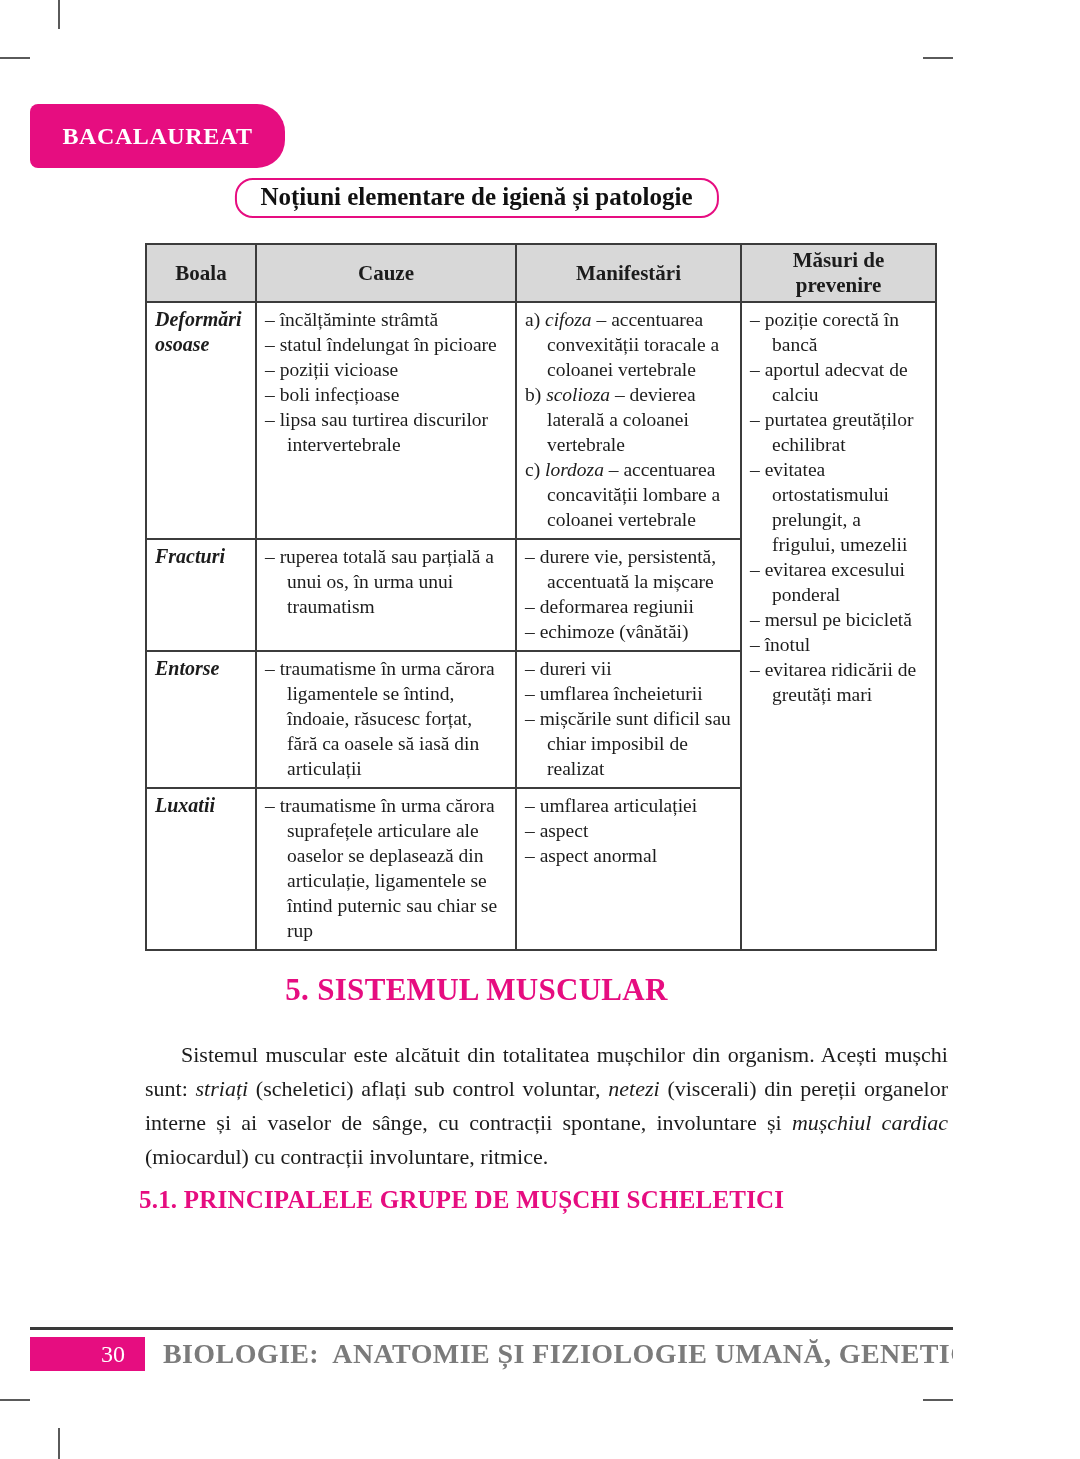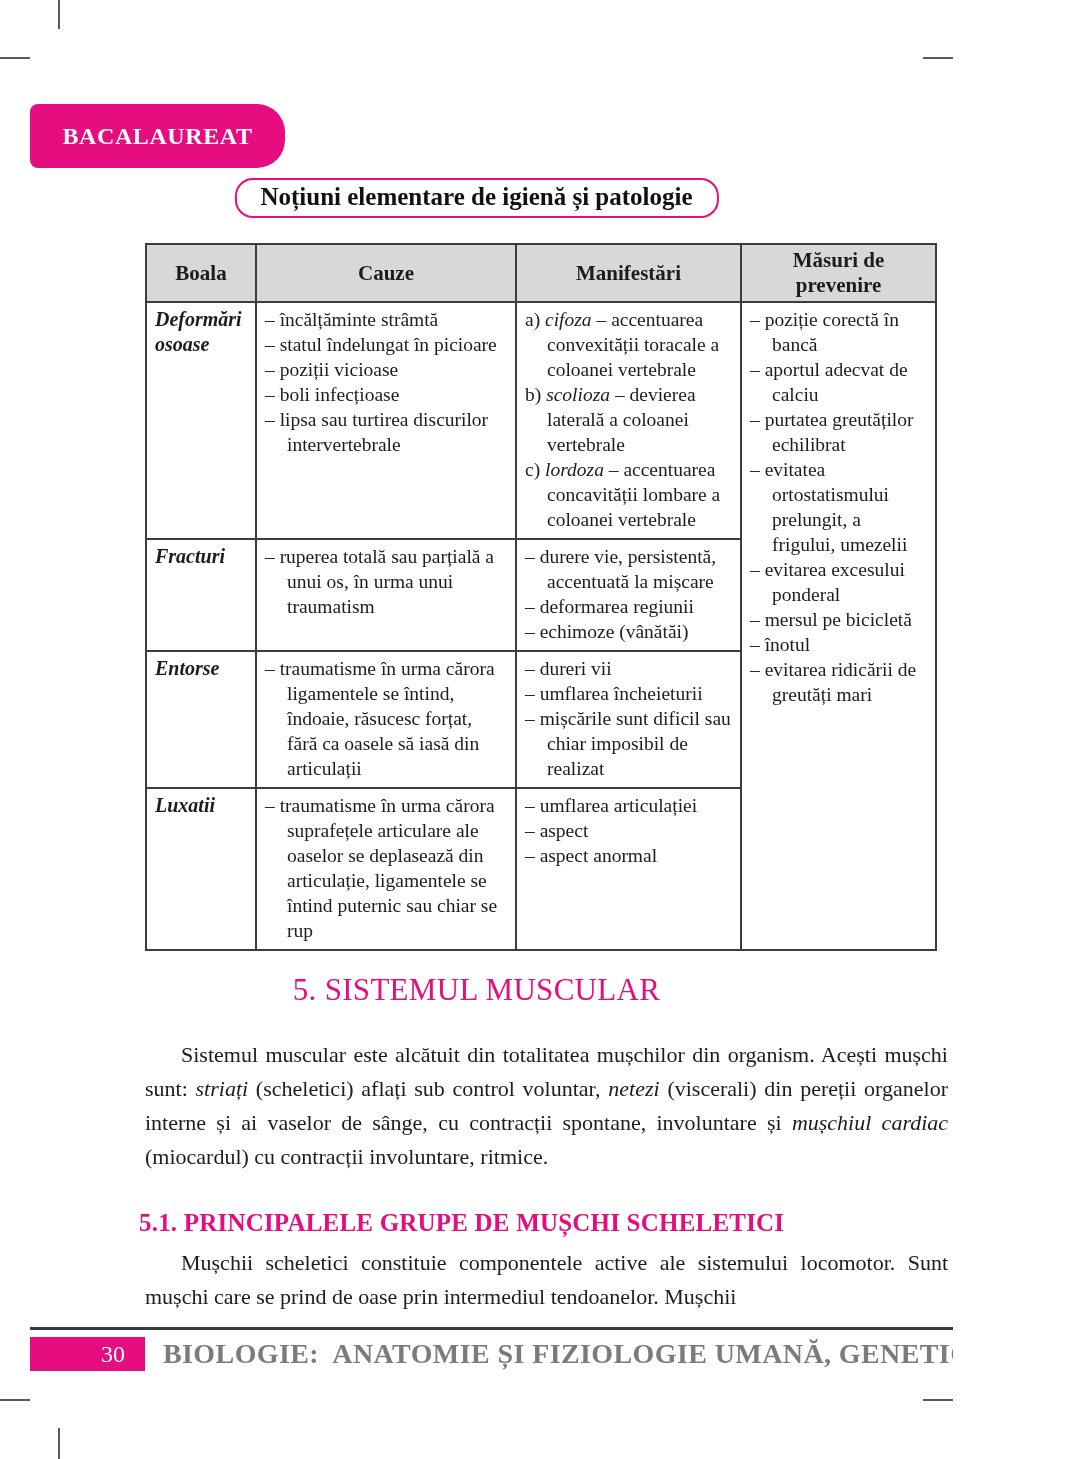--- a/index.html
+++ b/index.html
@@ -78,31 +78,31 @@
   table.pathology tbody tr:nth-child(1){height:230px;margin-top:44px;}
   table.pathology tbody tr:nth-child(2){height:110px;}
   table.pathology tbody tr:nth-child(3){height:125px;}
   table.pathology tbody tr:nth-child(4){height:147px;}
   .cell-li{padding-left:22px;text-indent:-22px;}
   .cell-li .marker{white-space:pre;}
 
   .section-title{
     position:absolute;left:0;top:972px;width:100%;
     text-align:center;color:var(--accent);
-    font-size:31px;font-weight:normal;letter-spacing:0.3px;
+    font-size:31px;font-weight:bold;letter-spacing:0.3px;
   }
   .para{
     position:absolute;left:145px;width:803px;
     font-size:22px;line-height:34px;
     text-align:justify;text-indent:36px;
   }
   .para-1{top:1038px;}
   .subsection-title{
     position:absolute;left:139px;top:1186px;
-    color:var(--accent);font-size:25px;font-weight:bold;letter-spacing:0.2px;margin-top:23px;
+    color:var(--accent);font-size:25px;font-weight:bold;letter-spacing:0.2px;
   }
   .para-2{top:1246px;}
 
   .footer-rule{
     position:absolute;left:30px;top:1327px;
     width:1020px;height:3px;background:var(--rule);
   }
   .footer-bar{
     position:absolute;left:30px;top:1337px;
     width:115px;height:34px;background:var(--accent);
@@ -214,21 +214,20 @@
       </tr>
     </tbody>
   </table>
 
   <div class="section-title">5. SISTEMUL MUSCULAR</div>
 
   <p class="para para-1"><span>Sistemul muscular este alcătuit din totalitatea mușchilor din organism. Acești mușchi sunt: </span><i>striați</i><span> (scheletici) aflați sub control voluntar, </span><i>netezi</i><span> (viscerali) din pereții organelor interne și ai vaselor de sânge, cu contracții spontane, involuntare și </span><i>mușchiul cardiac</i><span> (miocardul) cu contracții involuntare, ritmice.</span></p>
 
   <div class="subsection-title">5.1. PRINCIPALELE GRUPE DE MUȘCHI SCHELETICI</div>
 
-  <p class="para para-2"><span>Mușchii scheletici constituie componentele active ale sistemului locomotor. Sunt mușchi care se prind de oase prin intermediul tendoanelor. Mușchii</span></p>
 
   <div class="footer-rule"></div>
   <div class="footer-bar">
     <span>30</span>
   </div>
   <div class="footer-title">BIOLOGIE:  ANATOMIE ȘI FIZIOLOGIE UMANĂ, GENETICĂ ȘI ECOLOGIE UMANĂ</div>
 
 </div>
 
 </body></html>

